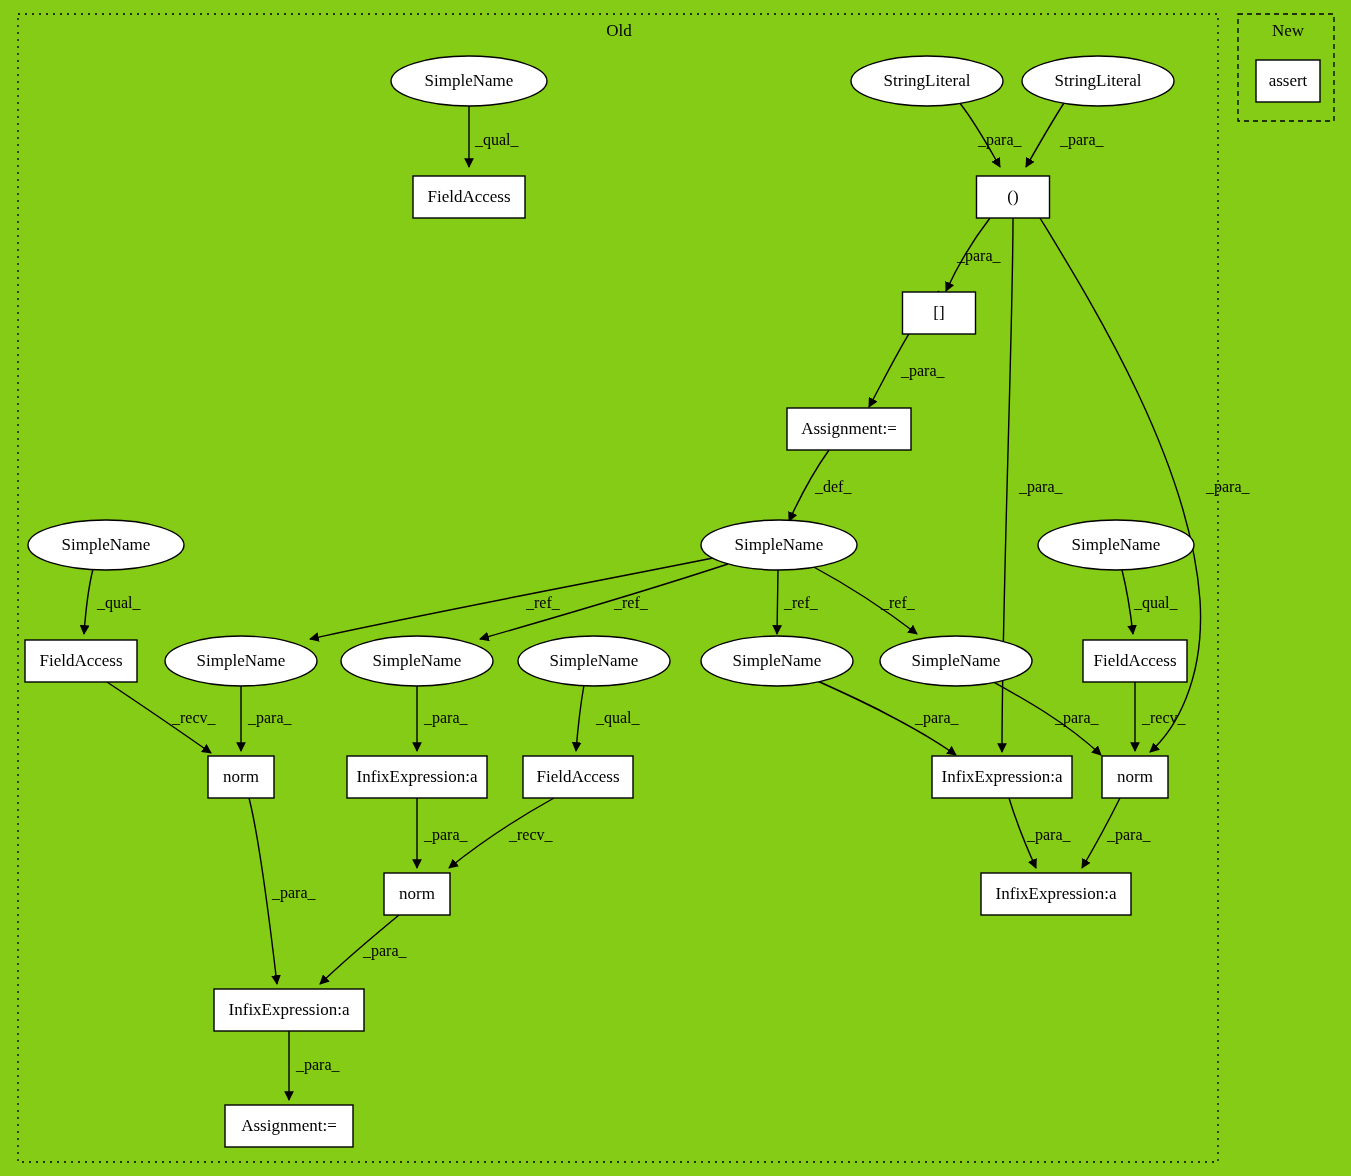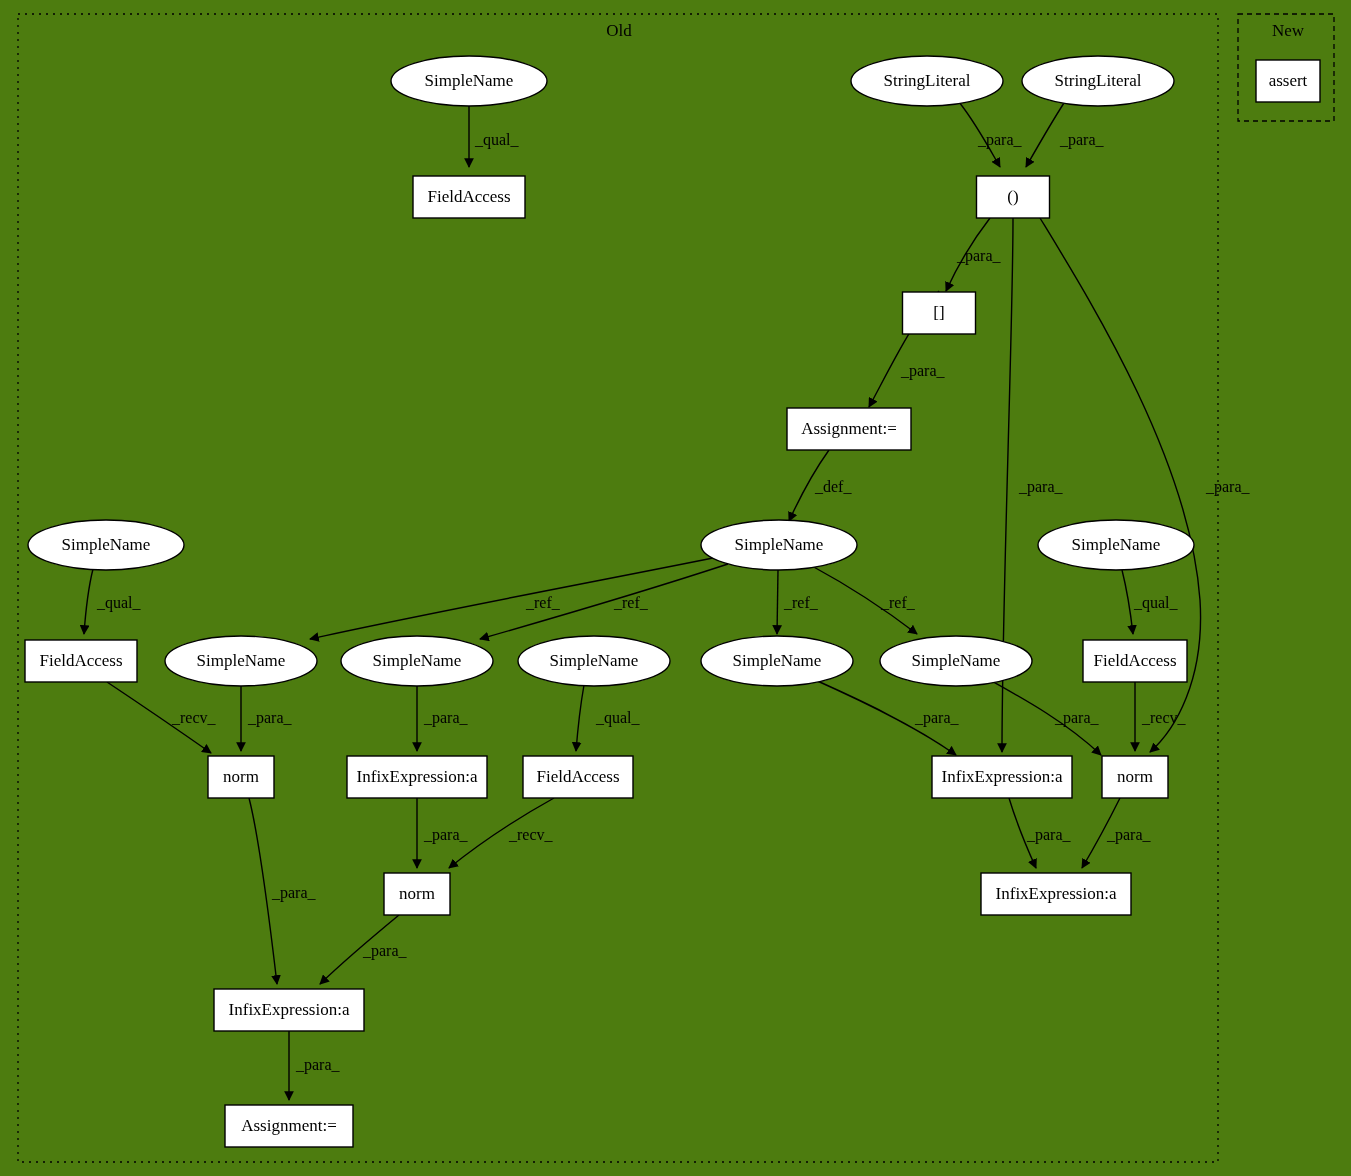--- a/index.html
+++ b/index.html
@@ -4,21 +4,21 @@
 <style>
   html, body {
     margin: 0;
     padding: 0;
     background: #ffffff;
   }
   #canvas {
     position: relative;
     width: 1351px;
     height: 1176px;
-    background: #4d7c0f;
+    background: #84cc16;
     font-family: "Liberation Serif", "DejaVu Serif", serif;
     overflow: hidden;
   }
   svg { display: block; }
   .node-shape {
     fill: #ffffff;
     stroke: #000000;
     stroke-width: 1.4;
   }
   .node-label {

